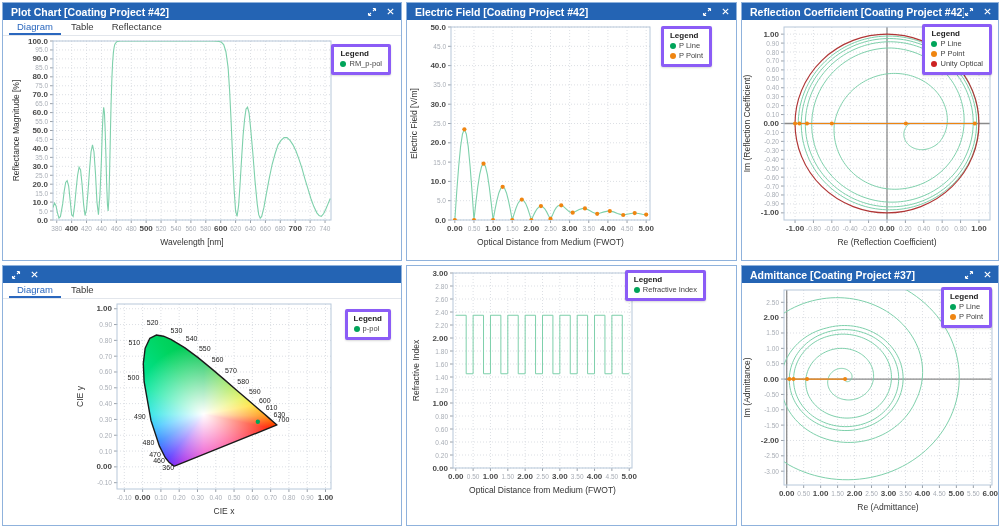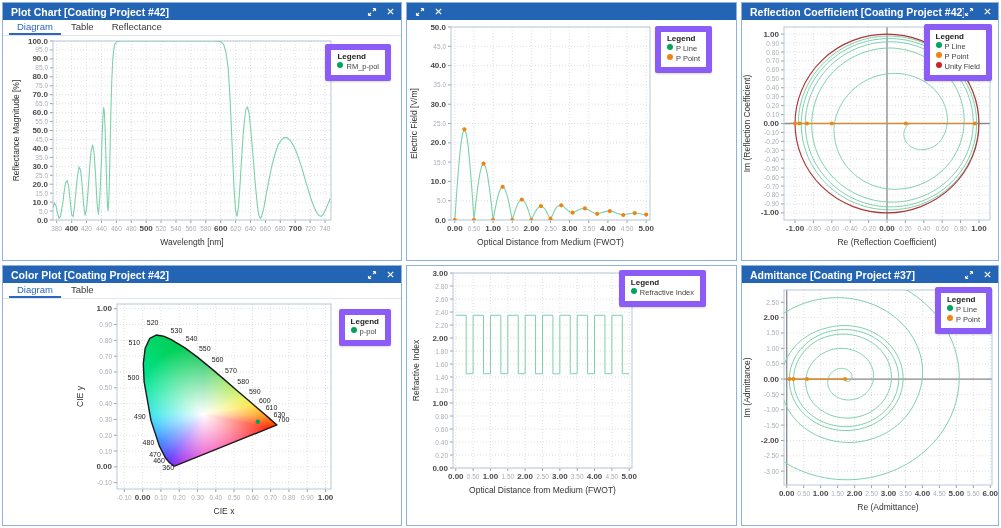--- a/index.html
+++ b/index.html
@@ -15,24 +15,24 @@
   .tabs{height:15px;flex:0 0 15px;display:flex;align-items:flex-start;gap:2px;padding-left:6px;
         border-bottom:1px solid #e2e6ec;background:#fff;}
   .tab{font-size:9.5px;color:#3a3a3a;padding:1px 8px 1px;cursor:pointer;border-bottom:2px solid transparent;}
   .tab.active{color:#2a67be;border-bottom:2px solid #2a67be;}
   .plotwrap{position:relative;flex:1;background:#fff;overflow:hidden;}
   .plotwrap svg{position:absolute;left:0;top:0;}
   .tmin{font-size:6.5px;fill:#a8adb5;font-family:"Liberation Sans",sans-serif;}
   .tmaj{font-size:8px;fill:#4a4a4a;font-weight:bold;font-family:"Liberation Sans",sans-serif;}
   .atitle{font-size:8.5px;fill:#333;font-family:"Liberation Sans",sans-serif;}
   .cielab{font-size:7px;fill:#222;font-family:"Liberation Sans",sans-serif;}
-  .legend{position:absolute;background:#fff;border:6px solid #8b5cf6;border-radius:2px;
+  .legend{position:absolute;background:#fff;border:3px solid #8b5cf6;border-radius:2px;
           padding:2px 6px 3px;font-size:7.5px;color:#444;box-shadow:0 1px 2px rgba(0,0,0,.15);z-index:6;}
   .lg-t{font-weight:bold;font-size:8px;color:#222;margin-bottom:1px;}
-  .lg-i{display:flex;align-items:flex-start;gap:3px;line-height:10px;white-space:nowrap;}
+  .lg-i{display:flex;align-items:center;gap:3px;line-height:10px;white-space:nowrap;}
   .dot{width:6px;height:6px;border-radius:50%;display:inline-block;flex:0 0 6px;}
   .grad{position:absolute;z-index:2;}
   .ciesvg{z-index:3;pointer-events:none;}
 </style>
 </head>
 <body>
 
 <div class="app">
 
   <div class="panel">
@@ -193,20 +193,21 @@
           <div class="lg-i">
             <span class="dot" style="background: rgb(0, 164, 90);"></span>
             <span>RM_p-pol</span>
           </div>
         </div>
       </div>
   </div>
 
   <div class="panel">
     <div class="titlebar">
+      <span class="title">Electric Field [Coating Project #42]</span>
       <span class="tb-ic">
         <svg width="10" height="10" viewBox="0 0 10 10">
             <path d="M8.5 1.5 L6 4 M8.5 1.5 v2.6 M8.5 1.5 h-2.6 M1.5 8.5 L4 6 M1.5 8.5 v-2.6 M1.5 8.5 h2.6" stroke="#fff" stroke-width="1.1" fill="none"></path>
           </svg>
         <svg width="9" height="9" viewBox="0 0 10 10">
             <path d="M2 2 L8 8 M8 2 L2 8" stroke="#fff" stroke-width="1.3"></path>
           </svg>
       </span>
     </div>
     <div class="plotwrap" id="plot1">
@@ -467,29 +468,28 @@
           <div class="lg-i">
             <span class="dot" style="background: rgb(0, 164, 90);"></span>
             <span>P Line</span>
           </div>
           <div class="lg-i">
             <span class="dot" style="background: rgb(239, 133, 17);"></span>
             <span>P Point</span>
           </div>
           <div class="lg-i">
             <span class="dot" style="background: rgb(204, 34, 34);"></span>
-            <span>Unity Field</span>
+            <span>Unity Optical</span>
           </div>
         </div>
       </div>
   </div>
 
   <div class="panel">
     <div class="titlebar">
-      <span class="title">Color Plot [Coating Project #42]</span>
       <span class="tb-ic">
         <svg width="10" height="10" viewBox="0 0 10 10">
             <path d="M8.5 1.5 L6 4 M8.5 1.5 v2.6 M8.5 1.5 h-2.6 M1.5 8.5 L4 6 M1.5 8.5 v-2.6 M1.5 8.5 h2.6" stroke="#fff" stroke-width="1.1" fill="none"></path>
           </svg>
         <svg width="9" height="9" viewBox="0 0 10 10">
             <path d="M2 2 L8 8 M8 2 L2 8" stroke="#fff" stroke-width="1.3"></path>
           </svg>
       </span>
     </div>
     <div class="tabs">

